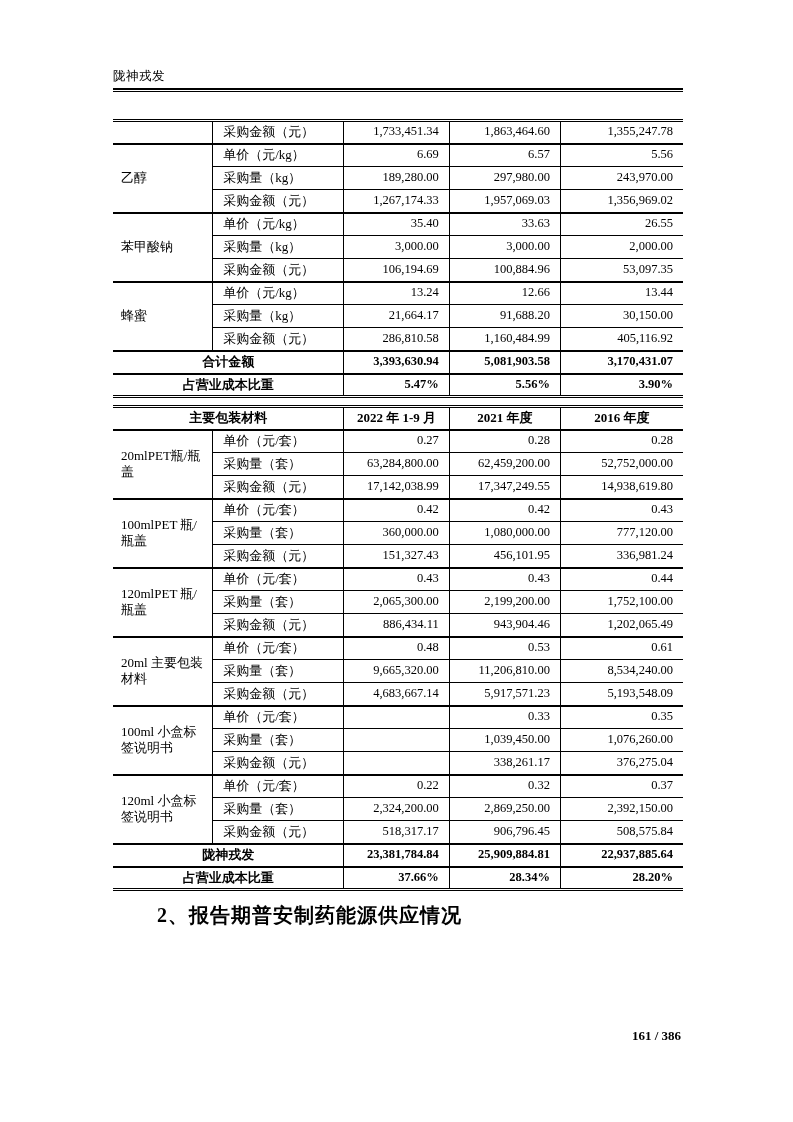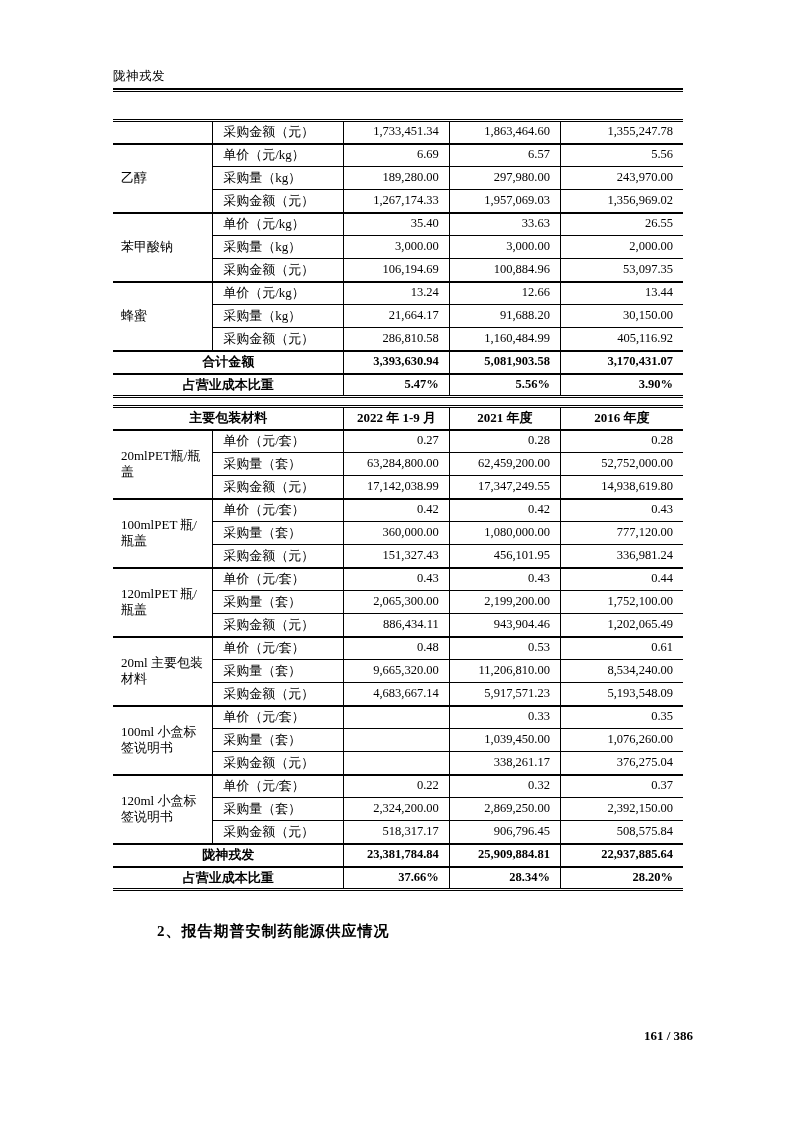--- a/index.html
+++ b/index.html
@@ -25,23 +25,23 @@
   td.cat { text-align:left; padding-left:8px; }
   td.lbl { text-align:left; padding-left:10px; }
   td.num { text-align:right; padding-right:10px; font-size:12.5px; }
   td.thc { font-weight:bold; text-align:center; }
   td.total-lbl { font-weight:bold; text-align:center; }
   td.total-num { font-weight:bold; text-align:right; padding-right:10px; font-size:12.5px; }
 
   .tbl1 { margin-top:27px; }
   .sec-heading { margin-top:15px; padding-left:44px; font-size:15px; font-weight:bold; letter-spacing:1px; }
   .tbl2 { margin-top:7px; }
-  .sub-heading { margin-top:31px; padding-left:44px; font-size:15px; font-weight:bold; letter-spacing:1px; }
+  .sub-heading { margin-top:11px; padding-left:44px; font-size:20px; font-weight:bold; letter-spacing:1px; }
   .para { margin-top:26px; font-size:15.5px; letter-spacing:2.3px; text-align:justify; }
-  .page-footer { position:absolute; top:1028px; right:100px; font-size:13px; font-weight:bold; }
+  .page-footer { position:absolute; top:1028px; right:112px; font-size:13px; font-weight:bold; }
 </style>
 </head>
 <body>
 
 <div class="content">
 
   <div class="doc-header">
     <span>陇神戎发</span>
   </div>
   <div class="header-rule"></div>

